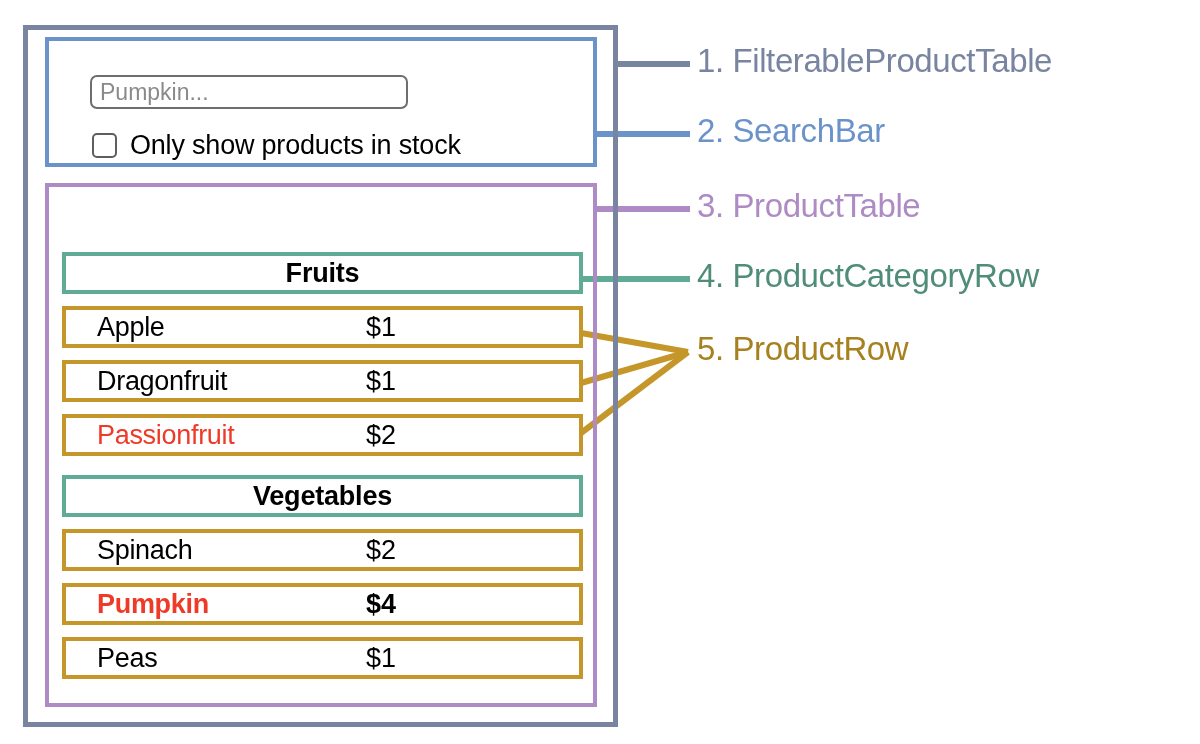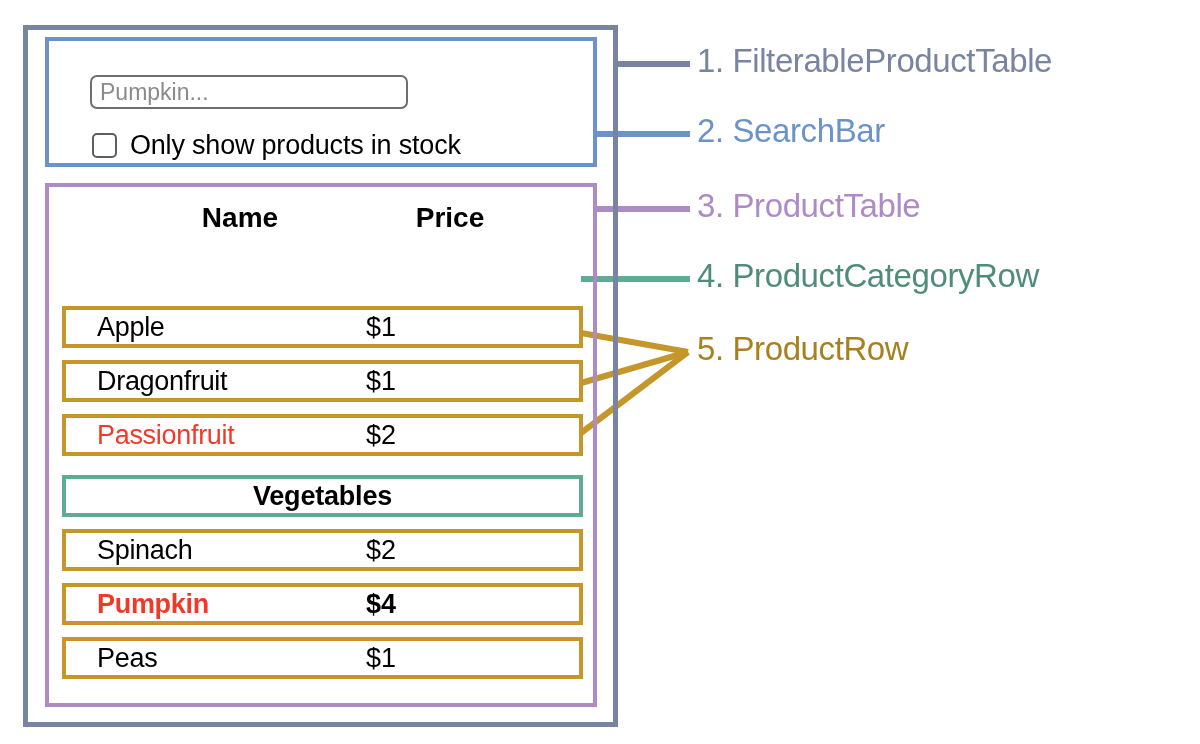--- a/index.html
+++ b/index.html
@@ -122,25 +122,24 @@
     <span>Pumpkin...</span>
   </div>
 
   <div class="stock-row">
     <span class="checkbox"></span>
     <span class="stock-label">Only show products in stock</span>
   </div>
 
   <div class="producttable"></div>
 
-  <div class="table-head">
-    <span class="th-name">Name</span>
-    <span class="th-price">Price</span>
+
+  <div class="rowbox cat-row" style="top:252px;">
+    <span class="cat-label">Fruits</span>
   </div>
-
 
   <div class="rowbox prod-row" style="top:306px;">
     <span class="prod-name">Apple</span>
     <span class="prod-price">$1</span>
   </div>
 
   <div class="rowbox prod-row" style="top:360px;">
     <span class="prod-name">Dragonfruit</span>
     <span class="prod-price">$1</span>
   </div>

